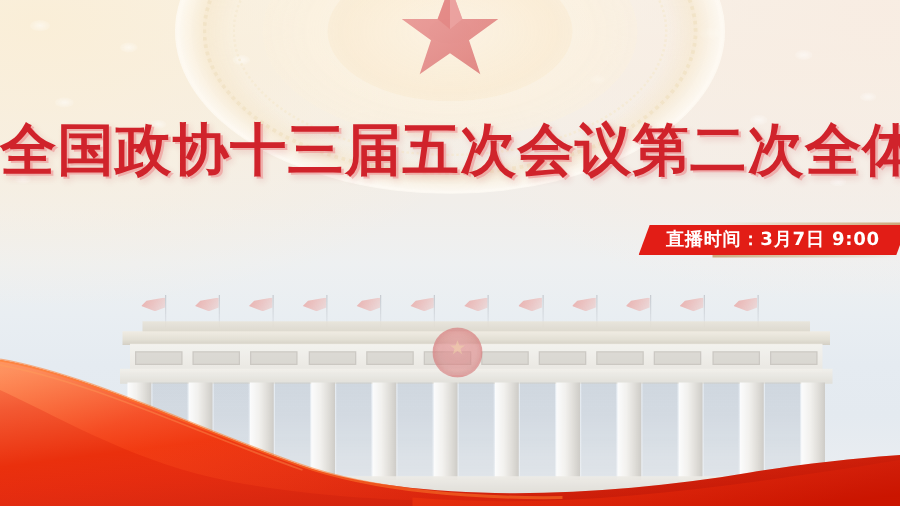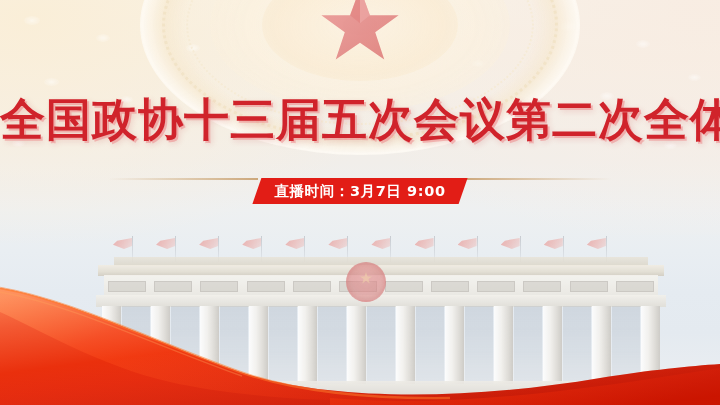--- a/index.html
+++ b/index.html
@@ -237,22 +237,23 @@
     font-family: "DejaVu Sans", "Liberation Sans", sans-serif;
   }
 
   
   .subtitle-wrap {
     position: absolute;
     left: 0; right: 0;
     top: 178px;
     height: 28px;
     display: flex;
-    align-items: flex-start;
+    align-items: flex-end;
     justify-content: center;
+    flex-direction: column;
   }
   .rule {
     width: 150px;
     height: 2px;
     background: linear-gradient(to right, rgba(205,168,120,0) 0%, rgba(205,168,120,0.55) 55%, rgba(198,155,104,0.85) 100%);
   }
   .rule.right {
     background: linear-gradient(to left, rgba(205,168,120,0) 0%, rgba(205,168,120,0.55) 55%, rgba(198,155,104,0.85) 100%);
   }
   .banner {

